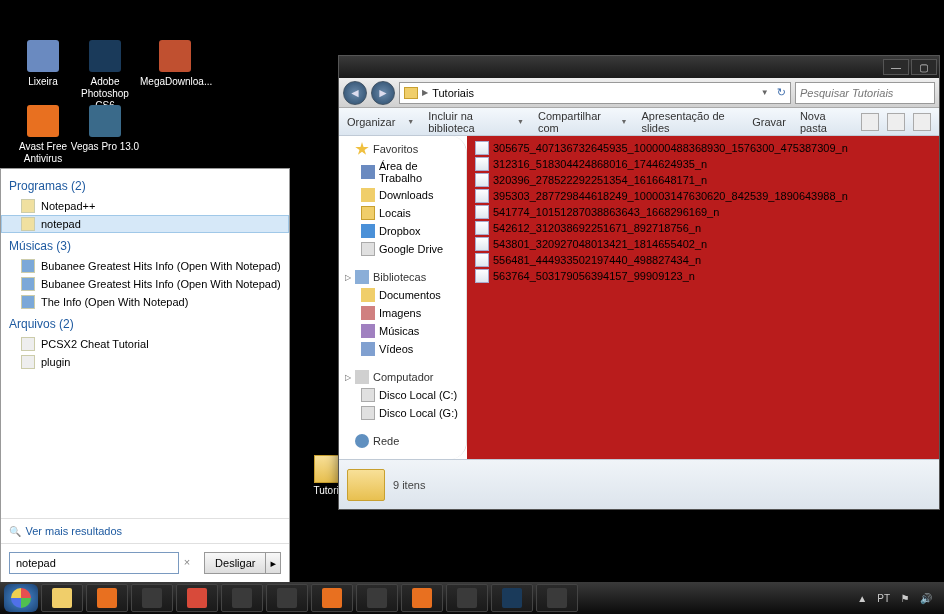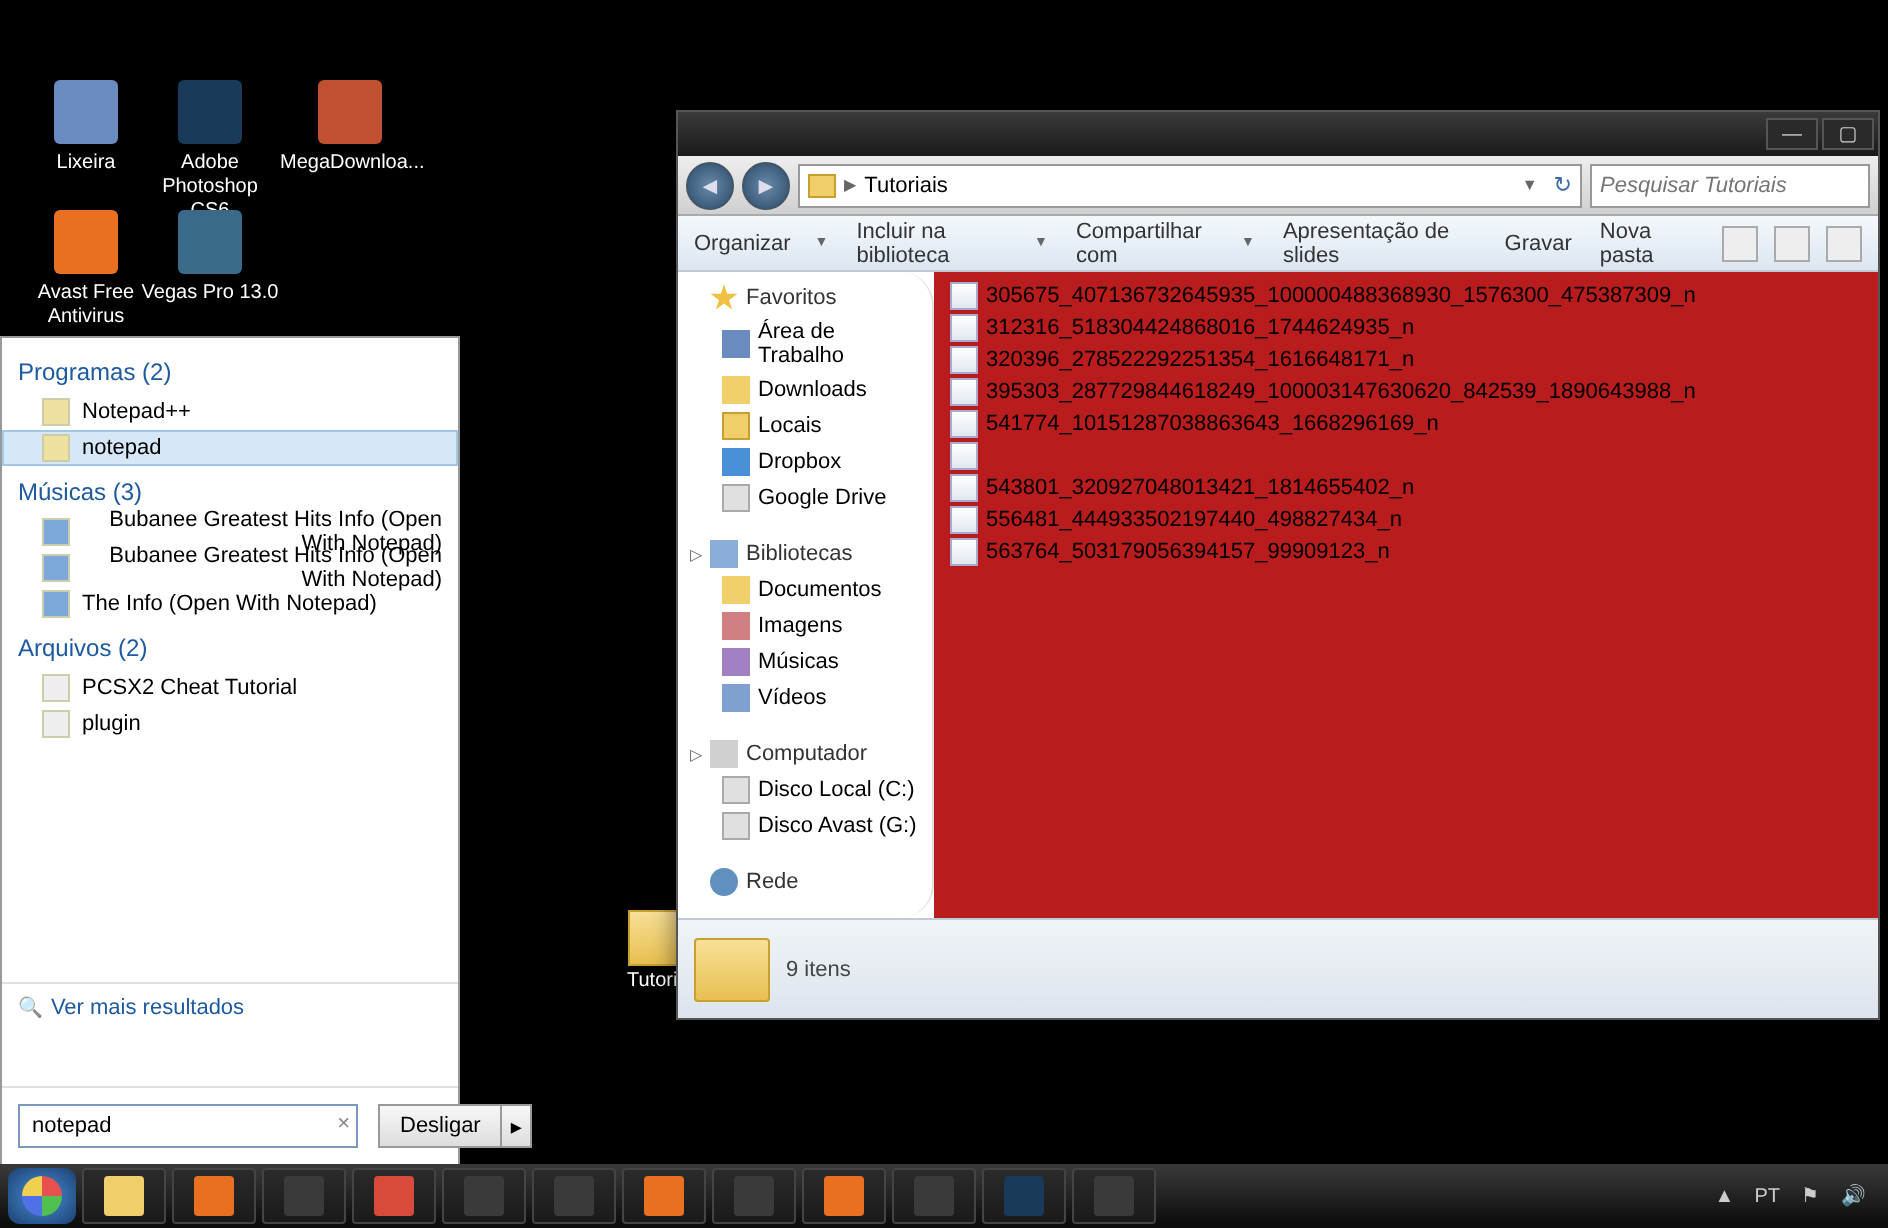--- a/index.html
+++ b/index.html
@@ -4,21 +4,21 @@
 <style>
 * { margin: 0; padding: 0; box-sizing: border-box; font-family: "Segoe UI", Tahoma, sans-serif; }
 body { width: 944px; height: 614px; background: #000; position: relative; overflow: hidden; }
 
 
 .desktop-icon { position: absolute; width: 70px; text-align: center; color: #fff; font-size: 10px; cursor: pointer; }
 .desktop-icon .icon-img { width: 32px; height: 32px; margin: 0 auto 4px; background: #444; border-radius: 3px; display: flex; align-items: center; justify-content: center; }
 .desktop-icon .label { line-height: 1.2; }
 
 
-.start-menu { position: absolute; left: 0; top: 168px; width: 230px; height: 415px; background: #fff; border: 1px solid #999; display: flex; flex-direction: column; gap: 27px; }
+.start-menu { position: absolute; left: 0; top: 168px; width: 290px; height: 415px; background: #fff; border: 1px solid #999; display: flex; flex-direction: column; }
 .sm-content { flex: 1; overflow: auto; padding: 4px 0; }
 .sm-header { color: #1e5aa0; font-size: 12px; padding: 6px 8px 4px; }
 .sm-item { display: flex; align-items: center; padding: 2px 8px 2px 20px; font-size: 11px; cursor: pointer; height: 18px; text-align: right; }
 .sm-item:hover, .sm-item.selected { background: #d6e8f8; border: 1px solid #a0c8e8; padding: 1px 7px 1px 19px; }
 .sm-item .mini-icon { width: 14px; height: 14px; margin-right: 6px; background: #f0e0a0; border: 1px solid #cca; flex-shrink: 0; }
 .sm-item .mini-icon.music { background: #7ba8d8; }
 .sm-item .mini-icon.txt { background: #eee; }
 .sm-footer-link { color: #1e5aa0; font-size: 11px; padding: 6px 8px; border-top: 1px solid #e0e0e0; cursor: pointer; display: flex; align-items: center; }
 .sm-footer-link::before { content: "🔍"; font-size: 10px; margin-right: 4px; opacity: .7; }
 .sm-bottom { padding: 8px; border-top: 1px solid #e0e0e0; display: flex; align-items: center; gap: 10px; }
@@ -270,21 +270,21 @@
             <span class="tri">▷</span>
             <div class="nav-ico ico-computer"></div>
             <span>Computador</span>
           </div>
           <div class="nav-item">
             <div class="nav-ico ico-drive"></div>
             <span>Disco Local (C:)</span>
           </div>
           <div class="nav-item">
             <div class="nav-ico ico-drive"></div>
-            <span>Disco Avast (G:)</span>
+            <span>Disco Local (G:)</span>
           </div>
         </div>
         <div class="nav-group">
           <div class="nav-head">
             <span class="tri"></span>
             <div class="nav-ico ico-net"></div>
             <span>Rede</span>
           </div>
         </div>
       </div>
@@ -304,20 +304,21 @@
         <div class="file-row">
           <div class="file-ico"></div>
           <span>395303_287729844618249_100003147630620_842539_1890643988_n</span>
         </div>
         <div class="file-row">
           <div class="file-ico"></div>
           <span>541774_10151287038863643_1668296169_n</span>
         </div>
         <div class="file-row">
           <div class="file-ico"></div>
+          <span>542612_312038692251671_892718756_n</span>
         </div>
         <div class="file-row">
           <div class="file-ico"></div>
           <span>543801_320927048013421_1814655402_n</span>
         </div>
         <div class="file-row">
           <div class="file-ico"></div>
           <span>556481_444933502197440_498827434_n</span>
         </div>
         <div class="file-row">

